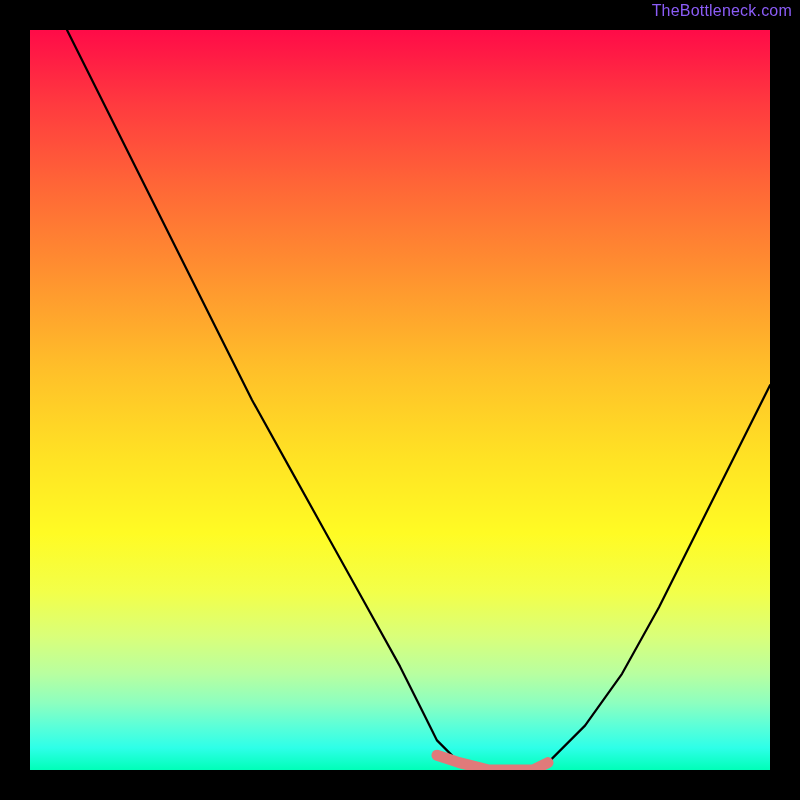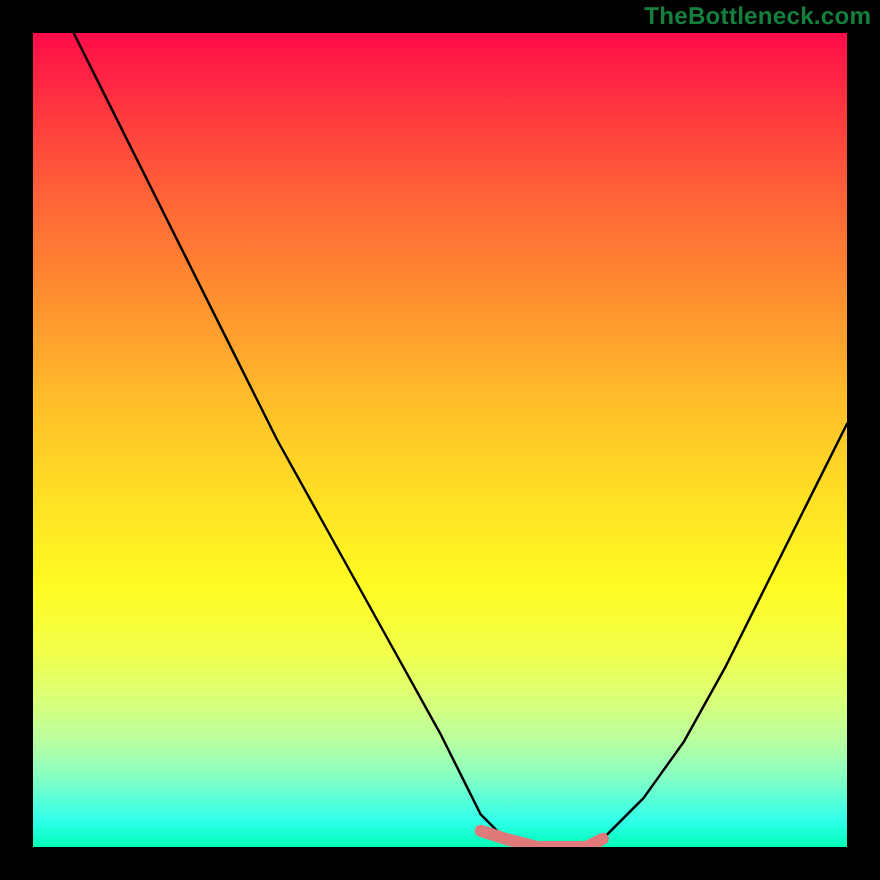--- a/index.html
+++ b/index.html
@@ -14,23 +14,23 @@
   .frame {
     position: relative;
     width: 800px;
     height: 800px;
     background: #000;
   }
   .watermark {
     position: absolute;
     top: 2px;
     right: 8px;
-    color: #15803d;
-    font-size: 22px;
-    font-weight: 700;
+    color: #8b5cf6;
+    font-size: 16px;
+    font-weight: 400;
     letter-spacing: 0.2px;
     z-index: 10;
   }
   .plot-area {
     position: absolute;
     left: 30px;
     top: 30px;
     width: 740px;
     height: 740px;
     overflow: hidden;

